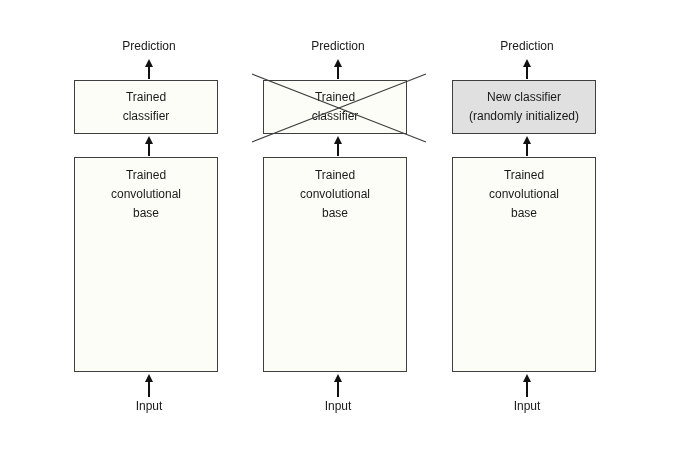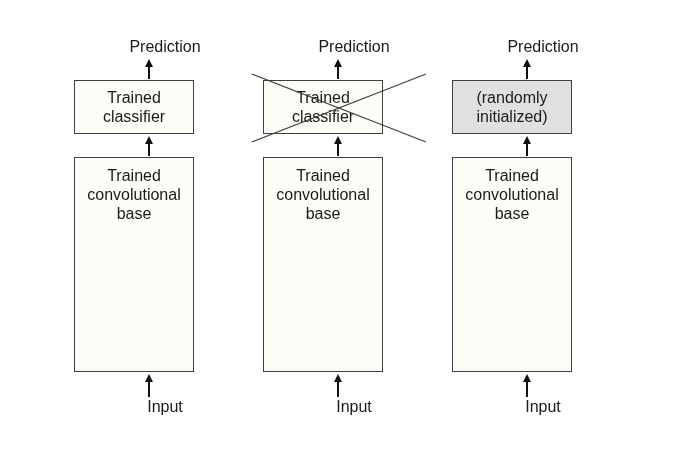--- a/index.html
+++ b/index.html
@@ -20,24 +20,24 @@
     top: 0;
     width: 150px;
     height: 453px;
   }
   .col-0 { left: 74px; }
   .col-1 { left: 263px; }
   .col-2 { left: 452px; }
 
   .label {
     position: absolute;
-    left: 16px;
+    left: 0;
     width: 100%;
     text-align: center;
-    font-size: 16px;
+    font-size: 12px;
     line-height: 15px;
     color: var(--text-color, #1a1a1a);
   }
   .prediction { top: 39px; }
   .input { top: 399px; }
 
   .arrow {
     position: absolute;
     left: 50%;
     transform: translateX(-50%);
@@ -55,26 +55,26 @@
   }
   .arrow-shaft {
     width: 1.5px;
     flex: 1 1 auto;
     background: var(--arrow-color, #111111);
   }
 
   .box {
     position: absolute;
     left: 0;
-    width: 120px;
+    width: 144px;
     box-sizing: border-box;
     border: 1.5px solid var(--box-border, #3f3f3f);
     background: var(--box-fill, #fdfdf8);
     text-align: center;
-    font-size: 16px;
+    font-size: 12px;
     line-height: 19px;
     color: var(--text-color, #1a1a1a);
   }
   .classifier-box {
     top: 80px;
     height: 54px;
     display: flex;
     flex-direction: column;
     justify-content: center;
   }
@@ -161,20 +161,21 @@
     <div class="label input">Input</div>
   </div>
 
   <div class="column col-2">
     <div class="label prediction">Prediction</div>
     <div class="arrow" style="top:59px;height:20px">
       <div class="arrow-head"></div>
       <div class="arrow-shaft"></div>
     </div>
     <div class="box classifier-box highlighted">
+      <div>New classifier</div>
       <div>(randomly initialized)</div>
     </div>
     <div class="arrow" style="top:136px;height:20px">
       <div class="arrow-head"></div>
       <div class="arrow-shaft"></div>
     </div>
     <div class="box base-box">
       <div>Trained</div>
       <div>convolutional</div>
       <div>base</div>

